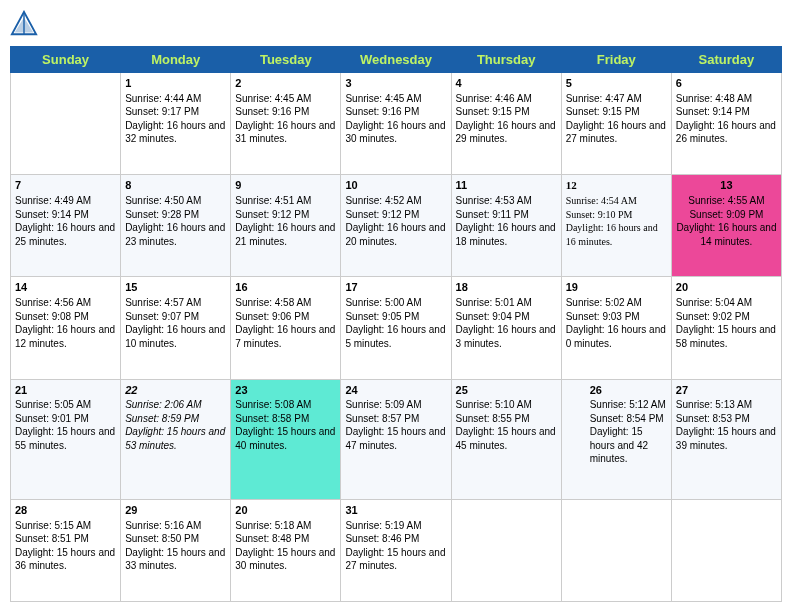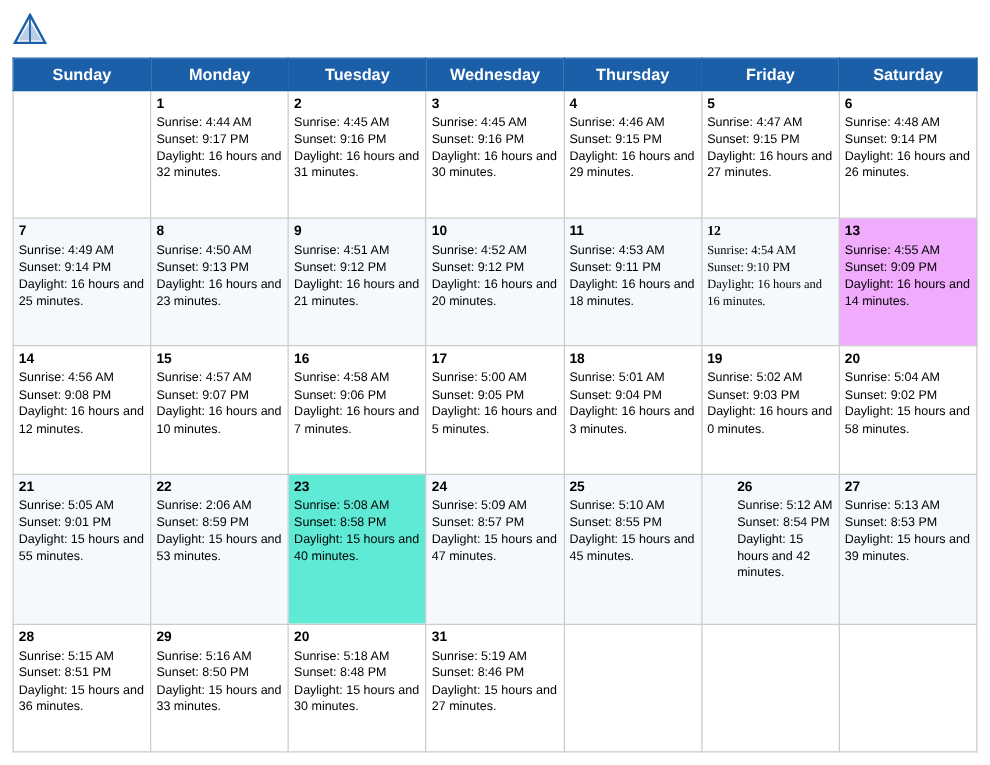--- a/index.html
+++ b/index.html
@@ -61,21 +61,21 @@
       color: #555;
     }
     .calendar {
       flex: 1;
       border-collapse: collapse;
       width: 100%;
       table-layout: fixed;
     }
     .calendar th {
       background: #1a5fa8;
-      color: #ffffff;
+      color: #bef264;
       text-align: center;
       padding: 5px 2px;
       font-size: 13px;
       font-weight: bold;
       border: 1px solid #1a5fa8;
     }
     .calendar td {
       border: 1px solid #ccc;
       vertical-align: top;
       padding: 3px 4px;
@@ -138,39 +138,39 @@
           <td class="empty-cell"></td>
           <td><span class="day-number">1</span><span>Sunrise: 4:44 AM</span><br><span>Sunset: 9:17 PM</span><br><span>Daylight: 16 hours and 32 minutes.</span></td>
           <td><span class="day-number">2</span><span>Sunrise: 4:45 AM</span><br><span>Sunset: 9:16 PM</span><br><span>Daylight: 16 hours and 31 minutes.</span></td>
           <td><span class="day-number">3</span><span>Sunrise: 4:45 AM</span><br><span>Sunset: 9:16 PM</span><br><span>Daylight: 16 hours and 30 minutes.</span></td>
           <td><span class="day-number">4</span><span>Sunrise: 4:46 AM</span><br><span>Sunset: 9:15 PM</span><br><span>Daylight: 16 hours and 29 minutes.</span></td>
           <td><span class="day-number">5</span><span>Sunrise: 4:47 AM</span><br><span>Sunset: 9:15 PM</span><br><span>Daylight: 16 hours and 27 minutes.</span></td>
           <td><span class="day-number">6</span><span>Sunrise: 4:48 AM</span><br><span>Sunset: 9:14 PM</span><br><span>Daylight: 16 hours and 26 minutes.</span></td>
         </tr>
         <tr>
           <td style="background: rgb(245, 248, 252);"><span class="day-number">7</span><span>Sunrise: 4:49 AM</span><br><span>Sunset: 9:14 PM</span><br><span>Daylight: 16 hours and 25 minutes.</span></td>
-          <td style="background: rgb(245, 248, 252);"><span class="day-number">8</span><span>Sunrise: 4:50 AM</span><br><span>Sunset: 9:13 PM</span><br><span>Daylight: 16 hours and 23 minutes.</span></td>
+          <td style="background: rgb(245, 248, 252);"><span class="day-number">8</span><span>Sunrise: 4:50 AM</span><br><span>Sunset: 9:28 PM</span><br><span>Daylight: 16 hours and 23 minutes.</span></td>
           <td style="background: rgb(245, 248, 252);"><span class="day-number">9</span><span>Sunrise: 4:51 AM</span><br><span>Sunset: 9:12 PM</span><br><span>Daylight: 16 hours and 21 minutes.</span></td>
           <td style="background: rgb(245, 248, 252);"><span class="day-number">10</span><span>Sunrise: 4:52 AM</span><br><span>Sunset: 9:12 PM</span><br><span>Daylight: 16 hours and 20 minutes.</span></td>
           <td style="background: rgb(245, 248, 252);"><span class="day-number">11</span><span>Sunrise: 4:53 AM</span><br><span>Sunset: 9:11 PM</span><br><span>Daylight: 16 hours and 18 minutes.</span></td>
           <td style="background: rgb(245, 248, 252); font-family: Liberation Serif, serif;"><span class="day-number">12</span><span>Sunrise: 4:54 AM</span><br><span>Sunset: 9:10 PM</span><br><span>Daylight: 16 hours and 16 minutes.</span></td>
-          <td style="background: #f0abfc;"><span class="day-number">13</span><span>Sunrise: 4:55 AM</span><br><span>Sunset: 9:09 PM</span><br><span>Daylight: 16 hours and 14 minutes.</span></td>
+          <td style="background: #ec4899; text-align: center;"><span class="day-number">13</span><span>Sunrise: 4:55 AM</span><br><span>Sunset: 9:09 PM</span><br><span>Daylight: 16 hours and 14 minutes.</span></td>
         </tr>
         <tr>
           <td><span class="day-number">14</span><span>Sunrise: 4:56 AM</span><br><span>Sunset: 9:08 PM</span><br><span>Daylight: 16 hours and 12 minutes.</span></td>
           <td><span class="day-number">15</span><span>Sunrise: 4:57 AM</span><br><span>Sunset: 9:07 PM</span><br><span>Daylight: 16 hours and 10 minutes.</span></td>
           <td><span class="day-number">16</span><span>Sunrise: 4:58 AM</span><br><span>Sunset: 9:06 PM</span><br><span>Daylight: 16 hours and 7 minutes.</span></td>
           <td><span class="day-number">17</span><span>Sunrise: 5:00 AM</span><br><span>Sunset: 9:05 PM</span><br><span>Daylight: 16 hours and 5 minutes.</span></td>
           <td><span class="day-number">18</span><span>Sunrise: 5:01 AM</span><br><span>Sunset: 9:04 PM</span><br><span>Daylight: 16 hours and 3 minutes.</span></td>
           <td><span class="day-number">19</span><span>Sunrise: 5:02 AM</span><br><span>Sunset: 9:03 PM</span><br><span>Daylight: 16 hours and 0 minutes.</span></td>
           <td><span class="day-number">20</span><span>Sunrise: 5:04 AM</span><br><span>Sunset: 9:02 PM</span><br><span>Daylight: 15 hours and 58 minutes.</span></td>
         </tr>
         <tr>
           <td style="background: rgb(245, 248, 252); margin-left: 32px;"><span class="day-number">21</span><span>Sunrise: 5:05 AM</span><br><span>Sunset: 9:01 PM</span><br><span>Daylight: 15 hours and 55 minutes.</span></td>
-          <td style="background: rgb(245, 248, 252);"><span class="day-number">22</span><span>Sunrise: 2:06 AM</span><br><span>Sunset: 8:59 PM</span><br><span>Daylight: 15 hours and 53 minutes.</span></td>
+          <td style="background: rgb(245, 248, 252); font-style: italic;"><span class="day-number">22</span><span>Sunrise: 2:06 AM</span><br><span>Sunset: 8:59 PM</span><br><span>Daylight: 15 hours and 53 minutes.</span></td>
           <td style="background: #5eead4;"><span class="day-number">23</span><span>Sunrise: 5:08 AM</span><br><span>Sunset: 8:58 PM</span><br><span>Daylight: 15 hours and 40 minutes.</span></td>
           <td style="background: rgb(245, 248, 252);"><span class="day-number">24</span><span>Sunrise: 5:09 AM</span><br><span>Sunset: 8:57 PM</span><br><span>Daylight: 15 hours and 47 minutes.</span></td>
           <td style="background: rgb(245, 248, 252);"><span class="day-number">25</span><span>Sunrise: 5:10 AM</span><br><span>Sunset: 8:55 PM</span><br><span>Daylight: 15 hours and 45 minutes.</span></td>
           <td style="background: rgb(245, 248, 252); padding-left: 28px;"><span class="day-number">26</span><span>Sunrise: 5:12 AM</span><br><span>Sunset: 8:54 PM</span><br><span>Daylight: 15 hours and 42 minutes.</span></td>
           <td style="background: rgb(245, 248, 252);"><span class="day-number">27</span><span>Sunrise: 5:13 AM</span><br><span>Sunset: 8:53 PM</span><br><span>Daylight: 15 hours and 39 minutes.</span></td>
         </tr>
         <tr>
           <td><span class="day-number">28</span><span>Sunrise: 5:15 AM</span><br><span>Sunset: 8:51 PM</span><br><span>Daylight: 15 hours and 36 minutes.</span></td>
           <td><span class="day-number">29</span><span>Sunrise: 5:16 AM</span><br><span>Sunset: 8:50 PM</span><br><span>Daylight: 15 hours and 33 minutes.</span></td>
           <td><span class="day-number">20</span><span>Sunrise: 5:18 AM</span><br><span>Sunset: 8:48 PM</span><br><span>Daylight: 15 hours and 30 minutes.</span></td>

